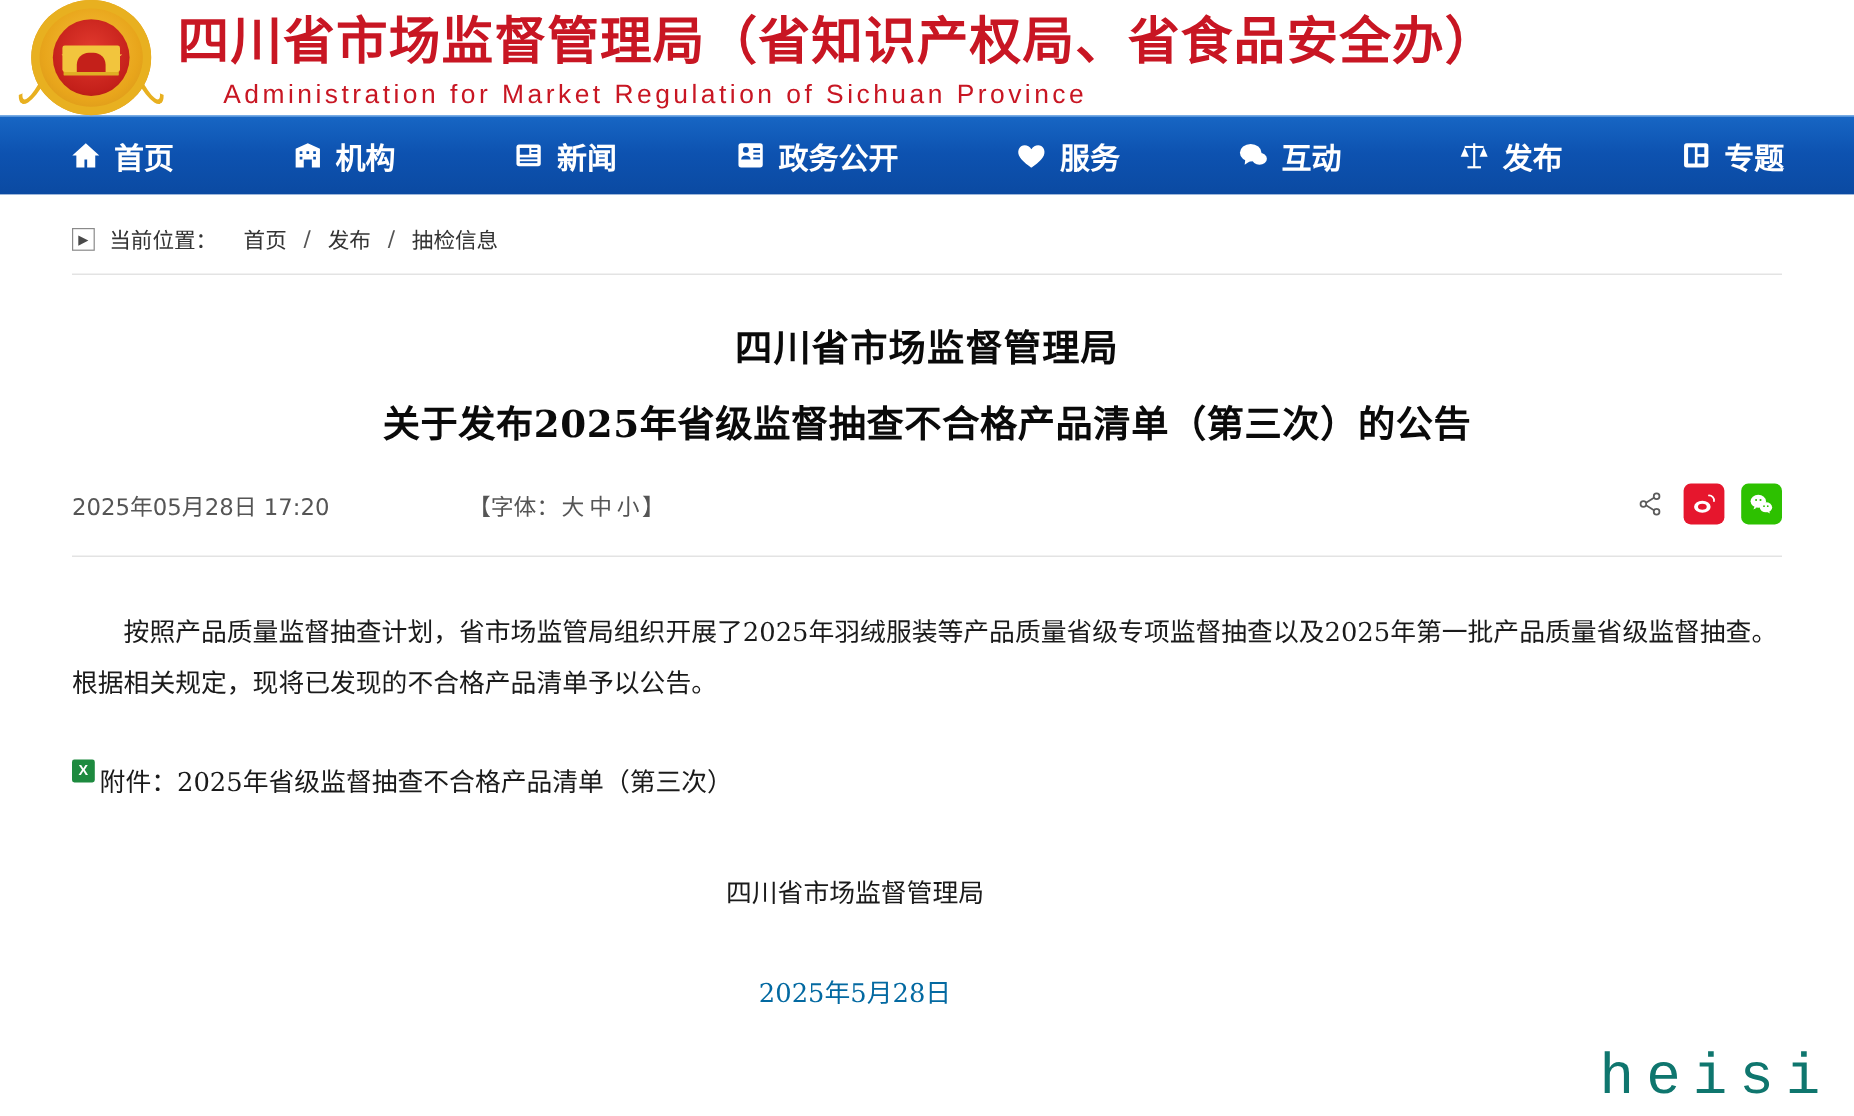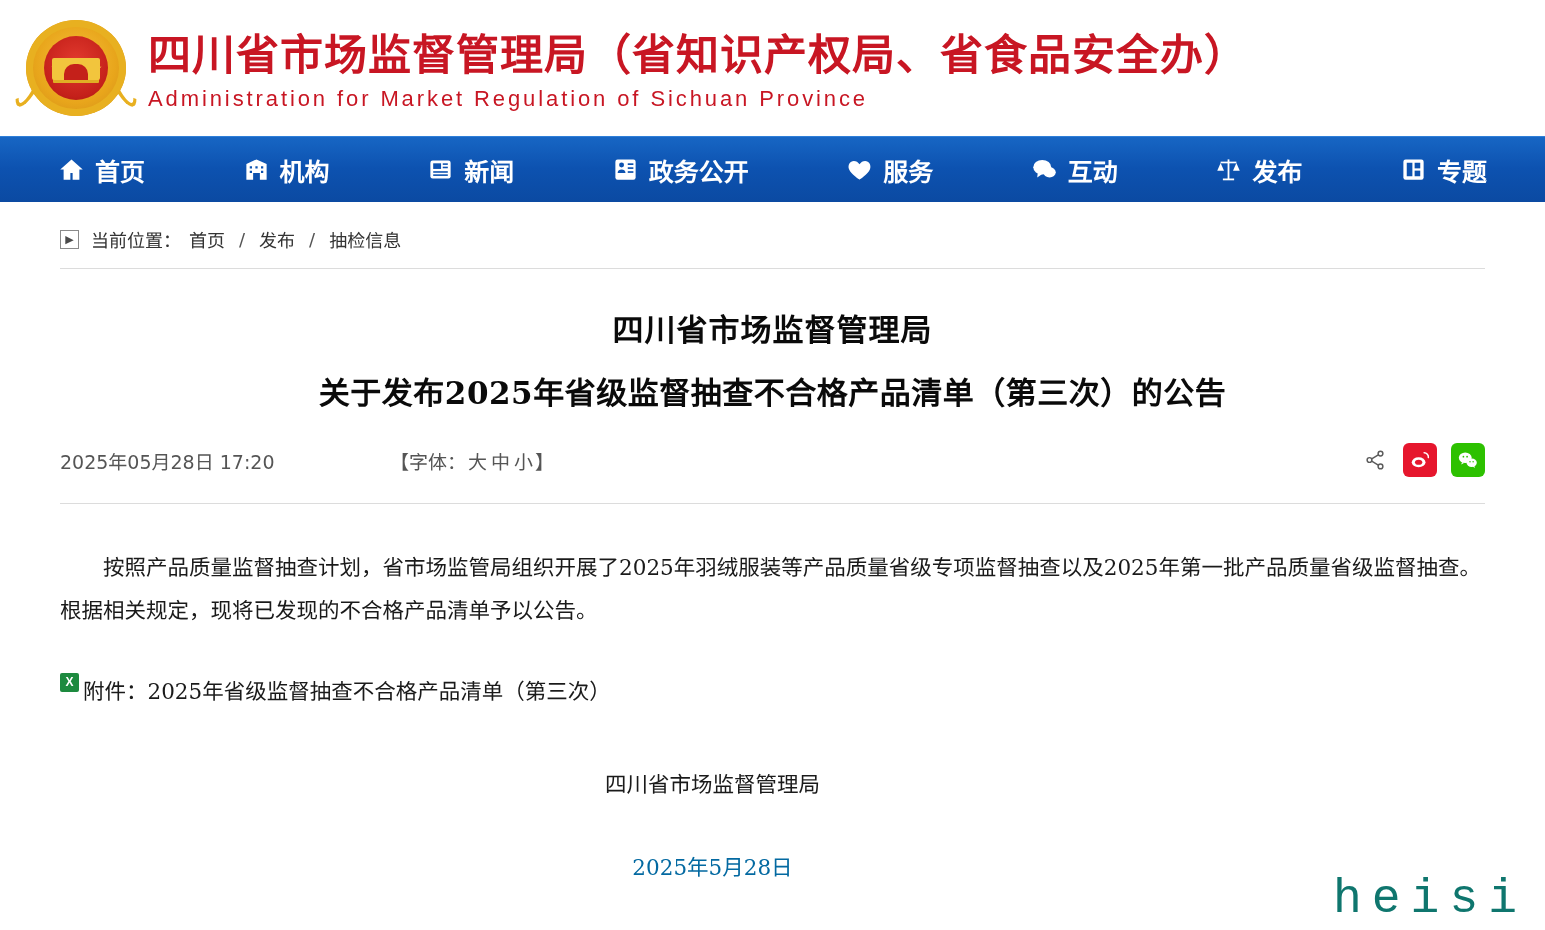--- a/index.html
+++ b/index.html
@@ -9,21 +9,21 @@
     width: 1545px;
     height: 930px;
     background: #ffffff;
     font-family: "Liberation Sans", sans-serif;
     overflow: hidden;
   }
 
   
   .header {
     position: relative;
-    height: 136px;
+    height: 96px;
     background: #ffffff;
     display: flex;
     align-items: center;
     padding-left: 22px;
   }
   .emblem {
     width: 108px;
     height: 108px;
     position: relative;
     flex: 0 0 auto;
@@ -90,20 +90,21 @@
     white-space: nowrap;
     font-family: "DejaVu Sans", "Liberation Sans", sans-serif;
   }
   .title-en {
     color: #c81623;
     font-size: 22px;
     letter-spacing: 2.9px;
     margin-top: 4px;
     white-space: nowrap;
     font-family: "Liberation Sans", sans-serif;
+    margin-left: 38px;
   }
 
   
   .navbar {
     height: 66px;
     background: linear-gradient(180deg, #1766c4 0%, #0d52b0 48%, #0b4aa2 100%);
     display: flex;
     align-items: center;
     justify-content: space-between;
     padding: 0 58px;
@@ -146,21 +147,21 @@
   .crumb-icon {
     width: 19px; height: 19px;
     border: 1px solid #8a8a8a;
     color: #4a4a4a;
     font-size: 11px;
     line-height: 17px;
     text-align: center;
     margin-right: 4px;
   }
   .crumb .sep { color: #555; padding: 0 6px; }
-  .crumb .cur-label { }
+  .crumb .cur-label { margin-right: 14px; }
   .crumb a { color: #333; text-decoration: none; }
 
   
   .article {
     padding: 0 60px;
   }
   .doc-title {
     text-align: center;
     color: #0a0a0a;
     font-family: "DejaVu Serif", "Liberation Serif", serif;

